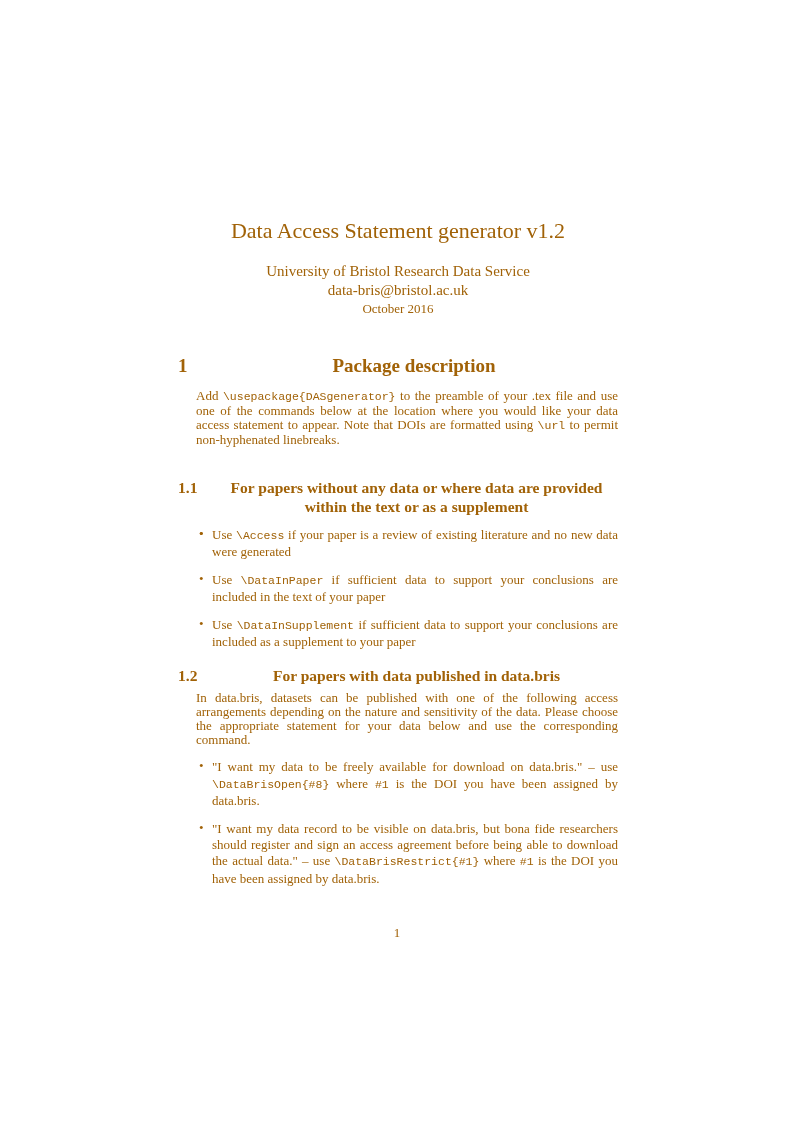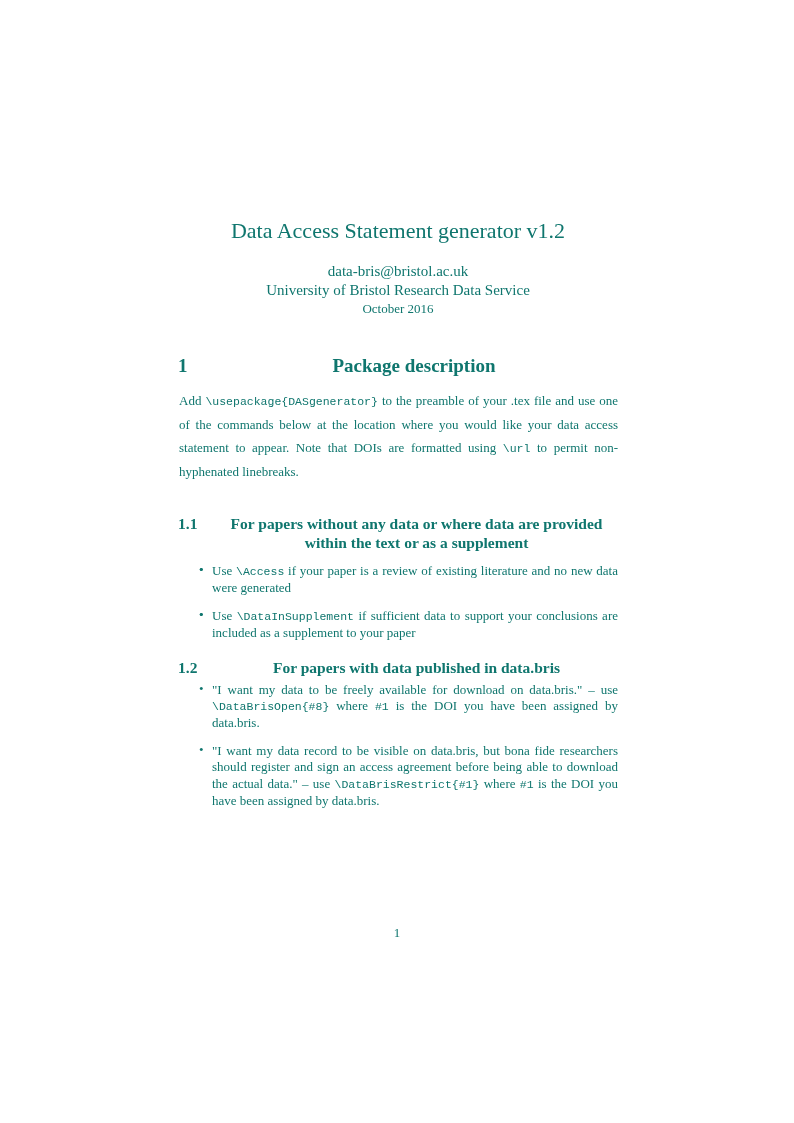--- a/index.html
+++ b/index.html
@@ -5,21 +5,21 @@
   html, body {
     margin: 0;
     padding: 0;
     background: #ffffff;
   }
   .page {
     position: relative;
     width: 724px;
     height: 1123px;
     background: #ffffff;
-    color: #0f766e;
+    color: #a16207;
     font-family: "Liberation Serif", "DejaVu Serif", serif;
     overflow: hidden;
   }
   .content {
     margin-left: 178px;
     width: 440px;
     padding-top: 219px;
   }
   .doc-title {
     font-size: 22px;
@@ -52,23 +52,23 @@
   }
   .sec-heading.level2 {
     font-size: 15.5px;
     line-height: 19px;
     text-align: justify;
   }
   .level1 .sec-num { min-width: 32px; flex-shrink: 0; }
   .level2 .sec-num { min-width: 37px; flex-shrink: 0; }
   .sec-title { flex: 1; text-align: center; }
   .para {
-    margin: 14px 0 0 1px;
+    margin: 14px 0 0 18px;
     font-size: 13px;
-    line-height: 23px;
+    line-height: 14px;
     text-align: justify;
   }
   .sec-heading.level2 + .para { margin-top: 6px; }
   .bullets { margin-top: 12px; }
   .sec-heading + .bullets { margin-top: 5px; }
   .bullet-item {
     position: relative;
     padding-left: 34px;
     margin-top: 11px;
     font-size: 13px;
@@ -94,49 +94,50 @@
     font-size: 13px;
   }
 </style>
 </head>
 <body>
 
 <div class="page">
   <div class="content">
     <div class="doc-title">Data Access Statement generator v1.2</div>
     <div class="authors">
+      <div>University of Bristol Research Data Service</div>
       <div>data-bris@bristol.ac.uk</div>
-      <div>University of Bristol Research Data Service</div>
     </div>
     <div class="doc-date">October 2016</div>
     <div id="sections">
         <section class="doc-section sec-1">
           <div class="sec-heading level1">
             <span class="sec-num">1</span>
             <span class="sec-title">Package description</span>
           </div>
           <p class="para"><span class="txt">Add </span><span class="mono">\usepackage{DASgenerator}</span><span class="txt"> to the preamble of your .tex file and use one of the commands below at the location where you would like your data access statement to appear. Note that DOIs are formatted using </span><span class="mono">\url</span><span class="txt"> to permit non-hyphenated linebreaks.</span></p>
         </section>
         <section class="doc-section sec-1-1">
           <div class="sec-heading level2">
             <span class="sec-num">1.1</span>
             <span class="sec-title">For papers without any data or where data are provided within the text or as a supplement</span>
           </div>
           <div class="bullets">
             <div class="bullet-item"><span class="dot">•</span></div>
             <div class="bullet-item"><span class="dot">•</span><span class="bullet-body"><span class="txt">Use </span><span class="mono">\Access</span><span class="txt"> if your paper is a review of existing literature and no new data were generated</span></span></div>
-            <div class="bullet-item"><span class="dot">•</span></div>
+            <div class="bullet-item"><span class="dot">•</span><span class="bullet-body"><span class="txt">Use </span><span class="mono">\DataInPaper</span><span class="txt"> if sufficient data to support your conclusions are included in the text of your paper</span></span></div>
             <div class="bullet-item"><span class="dot">•</span><span class="bullet-body"><span class="txt">Use </span><span class="mono">\DataInSupplement</span><span class="txt"> if sufficient data to support your conclusions are included as a supplement to your paper</span></span></div>
           </div>
         </section>
         <section class="doc-section sec-1-2">
           <div class="sec-heading level2">
             <span class="sec-num">1.2</span>
             <span class="sec-title">For papers with data published in data.bris</span>
           </div>
+          <p class="para"><span class="txt">In data.bris, datasets can be published with one of the following access arrangements depending on the nature and sensitivity of the data. Please choose the appropriate statement for your data below and use the corresponding command.</span></p>
           <div class="bullets">
             <div class="bullet-item"><span class="dot">•</span><span class="bullet-body"><span class="txt">"I want my data to be freely available for download on data.bris." – use </span><span class="mono">\DataBrisOpen{#8}</span><span class="txt"> where </span><span class="mono">#1</span><span class="txt"> is the DOI you have been assigned by data.bris.</span></span></div>
             <div class="bullet-item"><span class="dot">•</span><span class="bullet-body"><span class="txt">"I want my data record to be visible on data.bris, but bona fide researchers should register and sign an access agreement before being able to download the actual data." – use </span><span class="mono">\DataBrisRestrict{#1}</span><span class="txt"> where </span><span class="mono">#1</span><span class="txt"> is the DOI you have been assigned by data.bris.</span></span></div>
           </div>
         </section>
       </div>
   </div>
   <div class="footer">
     <span>1</span>
   </div>

